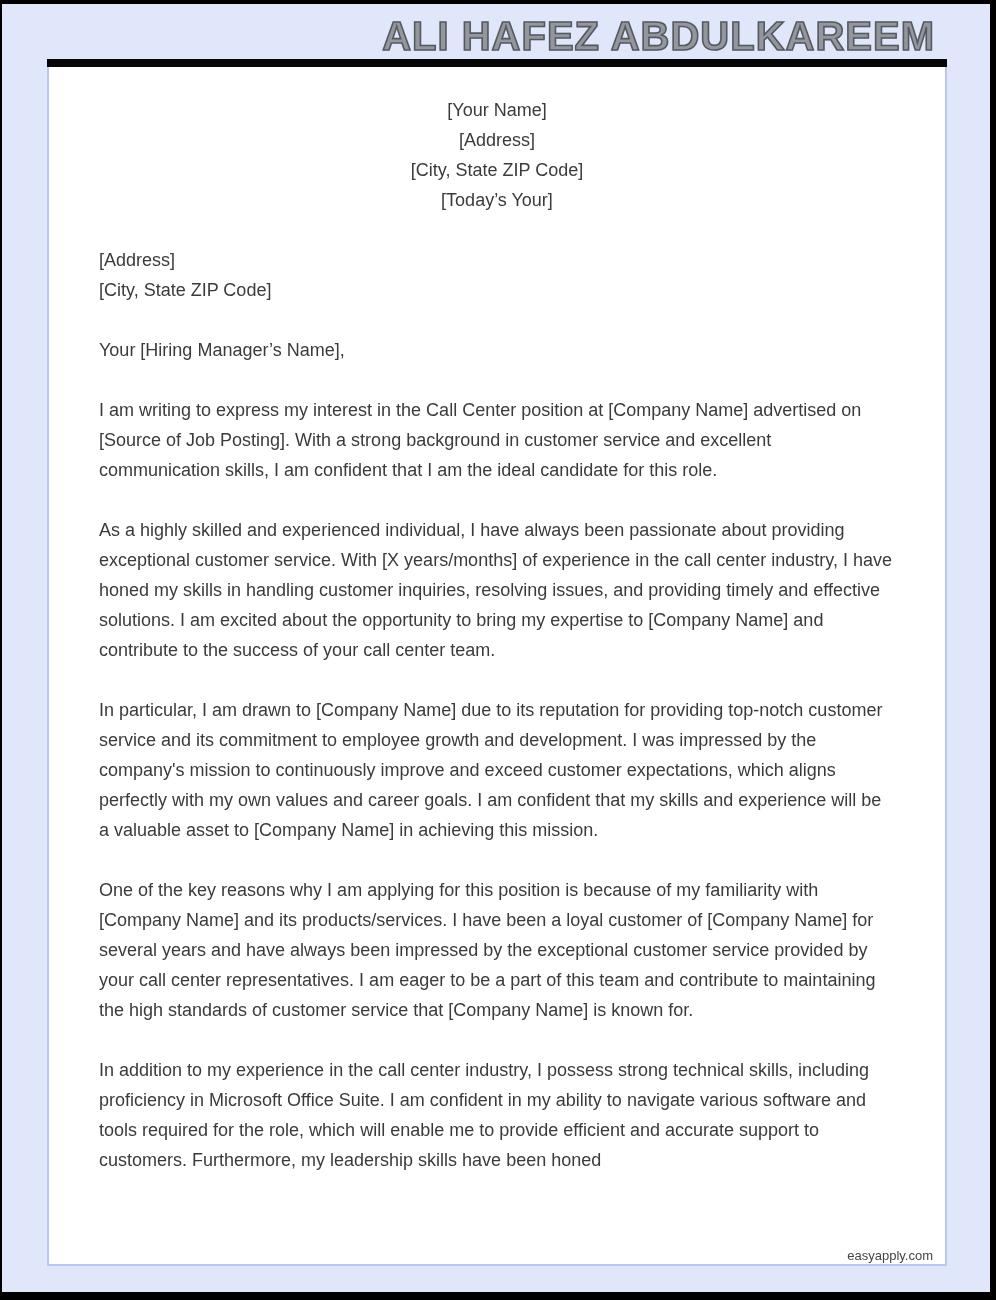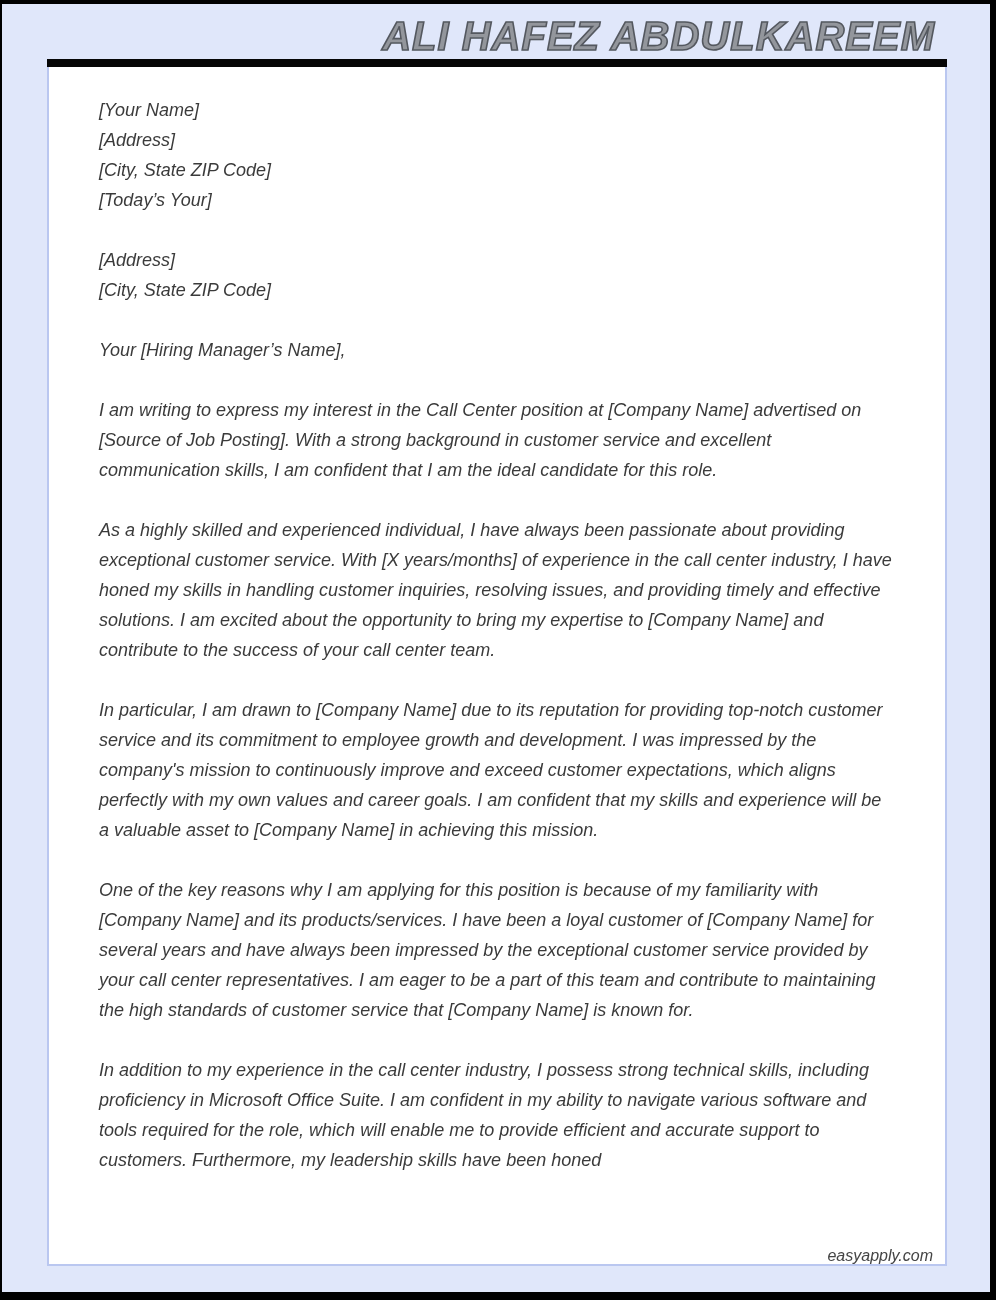--- a/index.html
+++ b/index.html
@@ -1,15 +1,15 @@
 <!DOCTYPE html>
 <html><head>
 <meta charset="utf-8">
 <style>
-  * { margin: 0; padding: 0; box-sizing: border-box; font-style: italic; }
+  * { margin: 0; padding: 0; box-sizing: border-box; }
   html, body { background: #9aa4b8; }
   .page {
     position: relative;
     width: 996px;
     height: 1300px;
     background: #e0e7fa;
     border-top: 4px solid #000;
     border-left: 2px solid #000;
     border-right: 6px solid #000;
     border-bottom: 8px solid #000;
@@ -49,27 +49,27 @@
     border-top: none;
     overflow: visible;
   }
   .doc-content {
     padding: 28px 50px 0 50px;
     color: #3b3b3b;
     font-size: 18px;
     line-height: 30px;
   }
   .block { margin-top: 30px; }
-  .block:first-child { margin-top: 0; }
+  .block:first-child { margin-top: 0; text-align: center; }
   .doc-content p { margin-top: 30px; }
   .watermark {
     position: absolute;
     top: 1244px;
     right: 57px;
-    font-size: 16px;
+    font-size: 13px;
     line-height: 16px;
     color: #454545;
     text-decoration: none;
   }
 </style>
 </head>
 <body>
 
 <div class="page">
 

